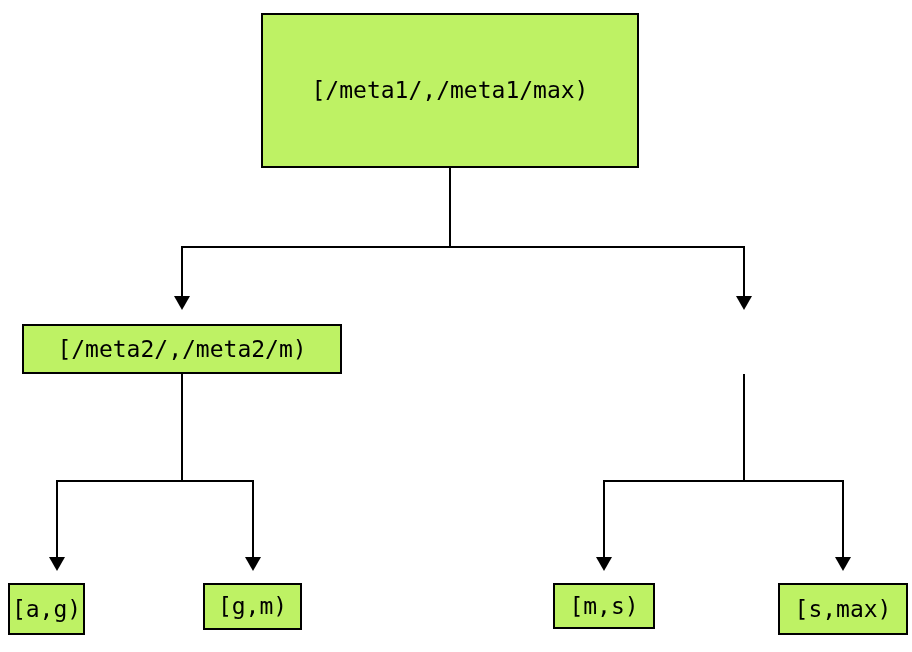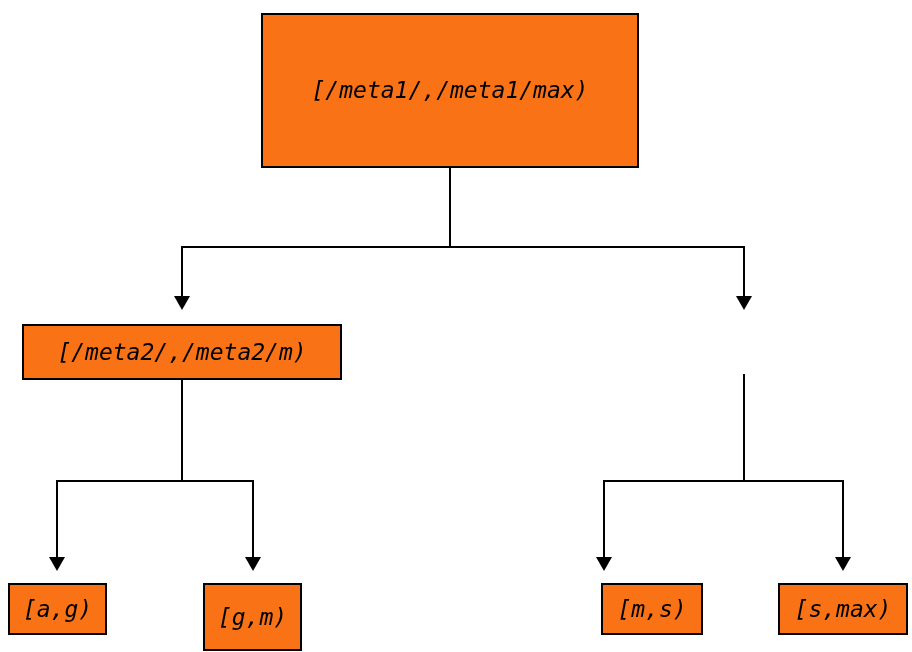--- a/index.html
+++ b/index.html
@@ -26,36 +26,35 @@
     fill: none;
   }
   .arrowhead {
     fill: #000000;
     stroke: none;
   }
   .node {
     position: absolute;
     box-sizing: border-box;
     border: 2px solid #000000;
-    background: #f97316;
+    background: #bef264;
     display: flex;
     align-items: center;
     justify-content: center;
     font-size: 23px;
     line-height: 1;
     color: #000000;
     white-space: nowrap;
-    font-style: italic;
   }
   .node-root    { left: 261px; top: 13px;  width: 378px; height: 155px; }
-  .node-l2-left { left: 22px;  top: 324px; width: 320px; height: 56px; }
+  .node-l2-left { left: 22px;  top: 324px; width: 320px; height: 50px; }
   .node-l2-right{ left: 582px; top: 324px; width: 323px; height: 50px; }
-  .node-leaf-1  { left: 8px;   top: 583px; width: 99px;  height: 52px; }
-  .node-leaf-2  { left: 203px; top: 583px; width: 99px;  height: 68px; }
-  .node-leaf-3  { left: 553px; top: 583px; width: 102px; height: 52px; margin-left: 48px; }
+  .node-leaf-1  { left: 8px;   top: 583px; width: 77px;  height: 52px; }
+  .node-leaf-2  { left: 203px; top: 583px; width: 99px;  height: 47px; }
+  .node-leaf-3  { left: 553px; top: 583px; width: 102px; height: 46px; }
   .node-leaf-4  { left: 778px; top: 583px; width: 130px; height: 52px; text-align: center; }
 </style>
 </head>
 <body>
 
 <div class="canvas">
 
   <svg class="edges" width="912" height="652" viewBox="0 0 912 652" xmlns="http://www.w3.org/2000/svg">
 
     <line class="edge-line" x1="450" y1="168" x2="450" y2="247"></line>

